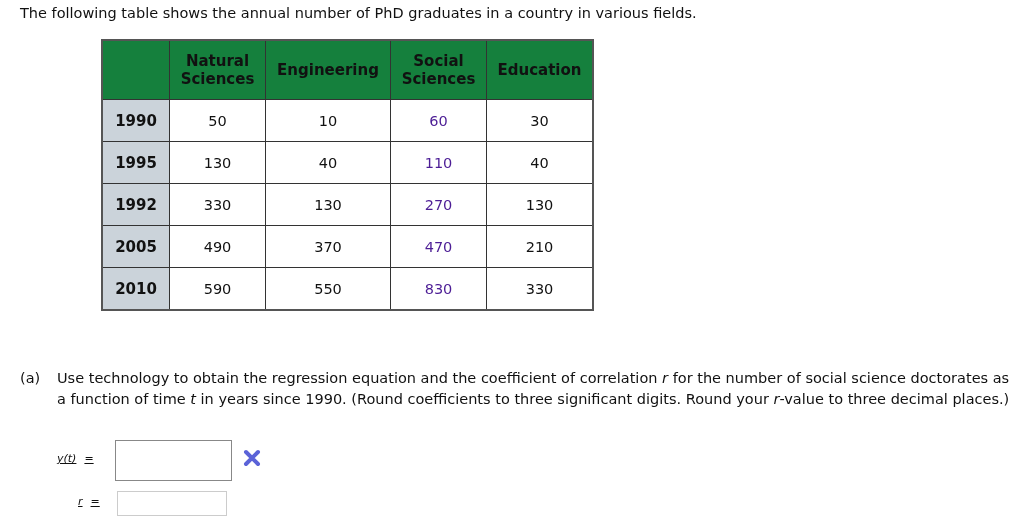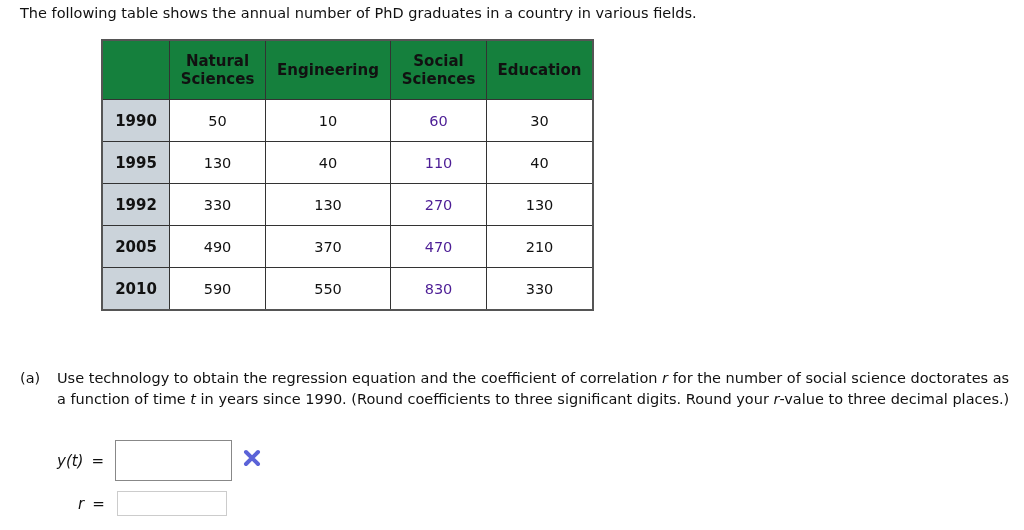--- a/index.html
+++ b/index.html
@@ -15,21 +15,21 @@
   table.data th.c2 { width:124px; }
   table.data th.c3 { width:95px; }
   table.data th.c4 { width:105px; }
   table.data td { height:41px; background:#fff; }
   table.data td.year { background:#cbd3da; font-weight:bold; font-size:15px; }
   table.data td.blue { color:#4c1d95; }
   .q { position:absolute; left:20px; top:368px; font-size:14.5px; line-height:20.5px; width:990px; }
   .q .lbl { position:absolute; left:0; top:0; }
   .q .txt { margin-left:37px; }
   .q i { font-style:italic; }
-  .ans-label { position:absolute; font-size:15px; font-style:italic; }
+  .ans-label { position:absolute; font-size:11px; font-style:italic;text-decoration:underline; }
   .ans-label span.eq { font-style:normal; margin-left:8px; }
   .inp { position:absolute; background:#fff; box-sizing:border-box; }
   .inp1 { left:115px; top:440px; width:117px; height:41px; border:1px solid #888; }
   .inp2 { left:117px; top:491px; width:110px; height:25px; border:1px solid #ccc; }
   .xmark { position:absolute; left:243px; top:449px; width:18px; height:18px; }
 </style>
 </head>
 <body>
 
 <div class="intro">The following table shows the annual number of PhD graduates in a country in various fields.</div>

